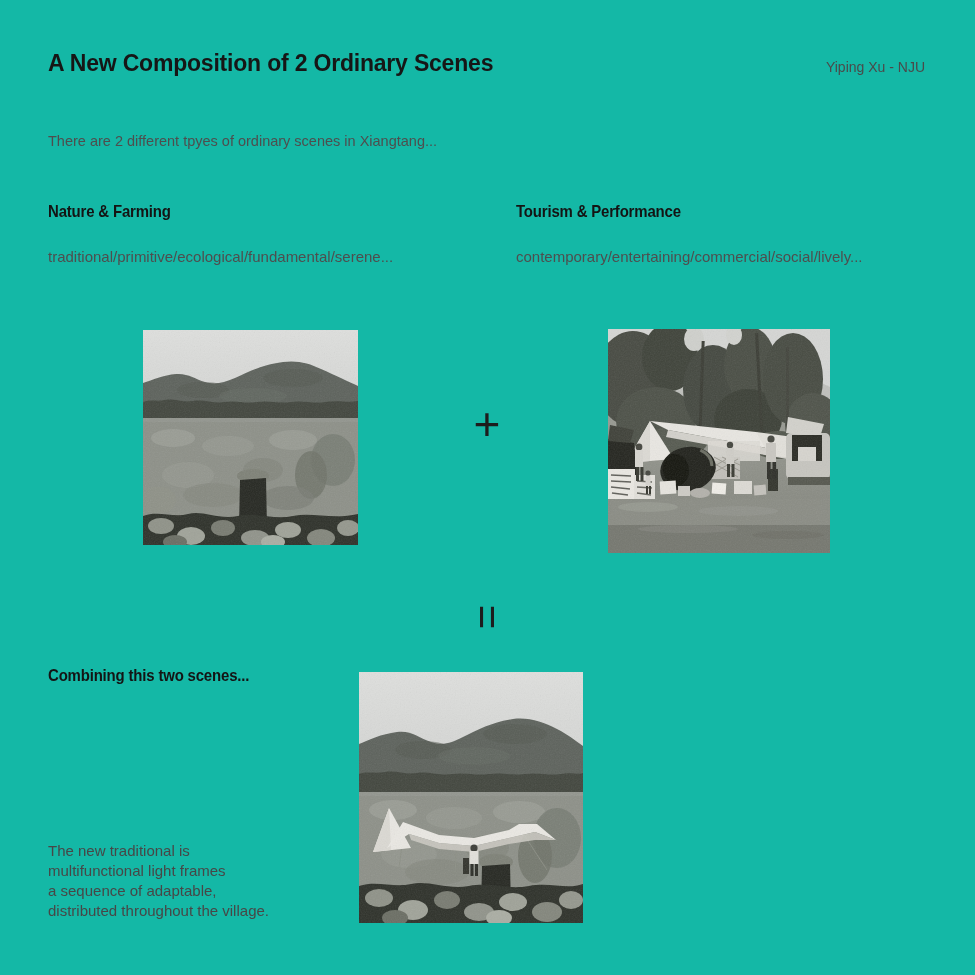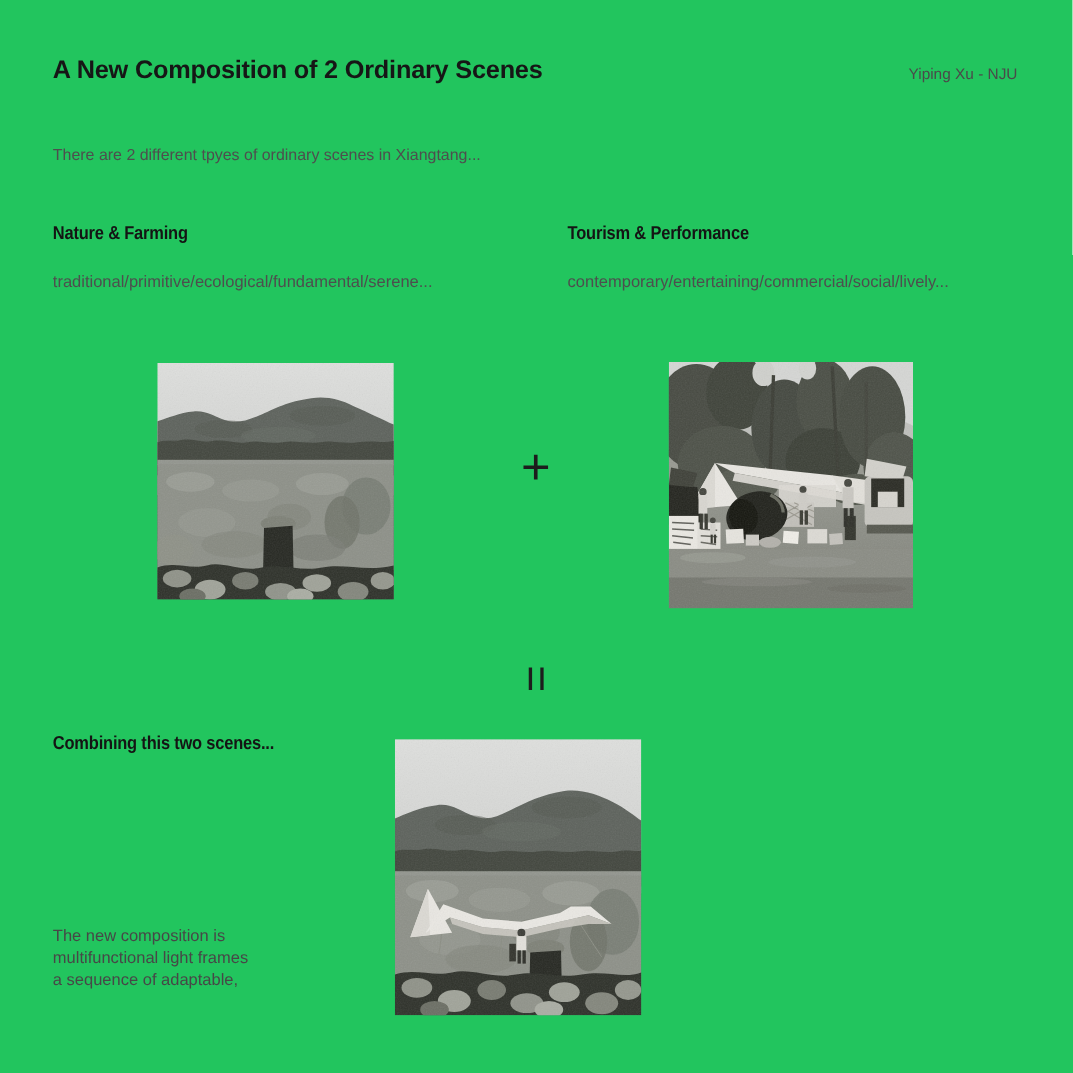--- a/index.html
+++ b/index.html
@@ -1,17 +1,17 @@
 <!DOCTYPE html>
 <html><head>
 <meta charset="utf-8">
 <style>
   html,body{margin:0;padding:0;background:#ffffff;}
   #slide{
-    position:relative;width:975px;height:975px;background:#22c55e;
+    position:relative;width:975px;height:975px;background:#14b8a6;
     font-family:"Liberation Sans","DejaVu Sans",sans-serif;overflow:hidden;
   }
   .abs{position:absolute;}
   .page-title{
     left:48px;top:50px;font-size:23px;font-weight:700;color:#161616;
     letter-spacing:-0.2px;margin:0;
   }
   .author{right:50px;top:59px;font-size:14px;color:#4a4a4a;text-align:center;}
   .intro{left:48px;top:133px;font-size:14.5px;color:#4e4e4e;text-align:right;}
   .col-heading{font-size:17px;font-weight:700;color:#141414;}
@@ -272,18 +272,19 @@
     <ellipse cx="120" cy="240" rx="15" ry="9" fill="#90938a"></ellipse>
     <ellipse cx="154" cy="230" rx="14" ry="9" fill="#9fa298"></ellipse>
     <ellipse cx="188" cy="240" rx="15" ry="10" fill="#83867c"></ellipse>
     <ellipse cx="212" cy="228" rx="12" ry="9" fill="#94978d"></ellipse>
     <ellipse cx="36" cy="246" rx="13" ry="8" fill="#6b6e64"></ellipse>
     <ellipse cx="140" cy="246" rx="13" ry="8" fill="#aaada3"></ellipse>
     <rect width="224" height="251" filter="url(#grainC)"></rect>
   </svg>
 
   <div class="abs result-desc">
-    <div class="line">The new composition is</div>
+    <div class="line">The new traditional is</div>
     <div class="line">multifunctional light frames</div>
     <div class="line">a sequence of adaptable,</div>
+    <div class="line">distributed throughout the village.</div>
   </div>
 
 </div>
 
 </body></html>

